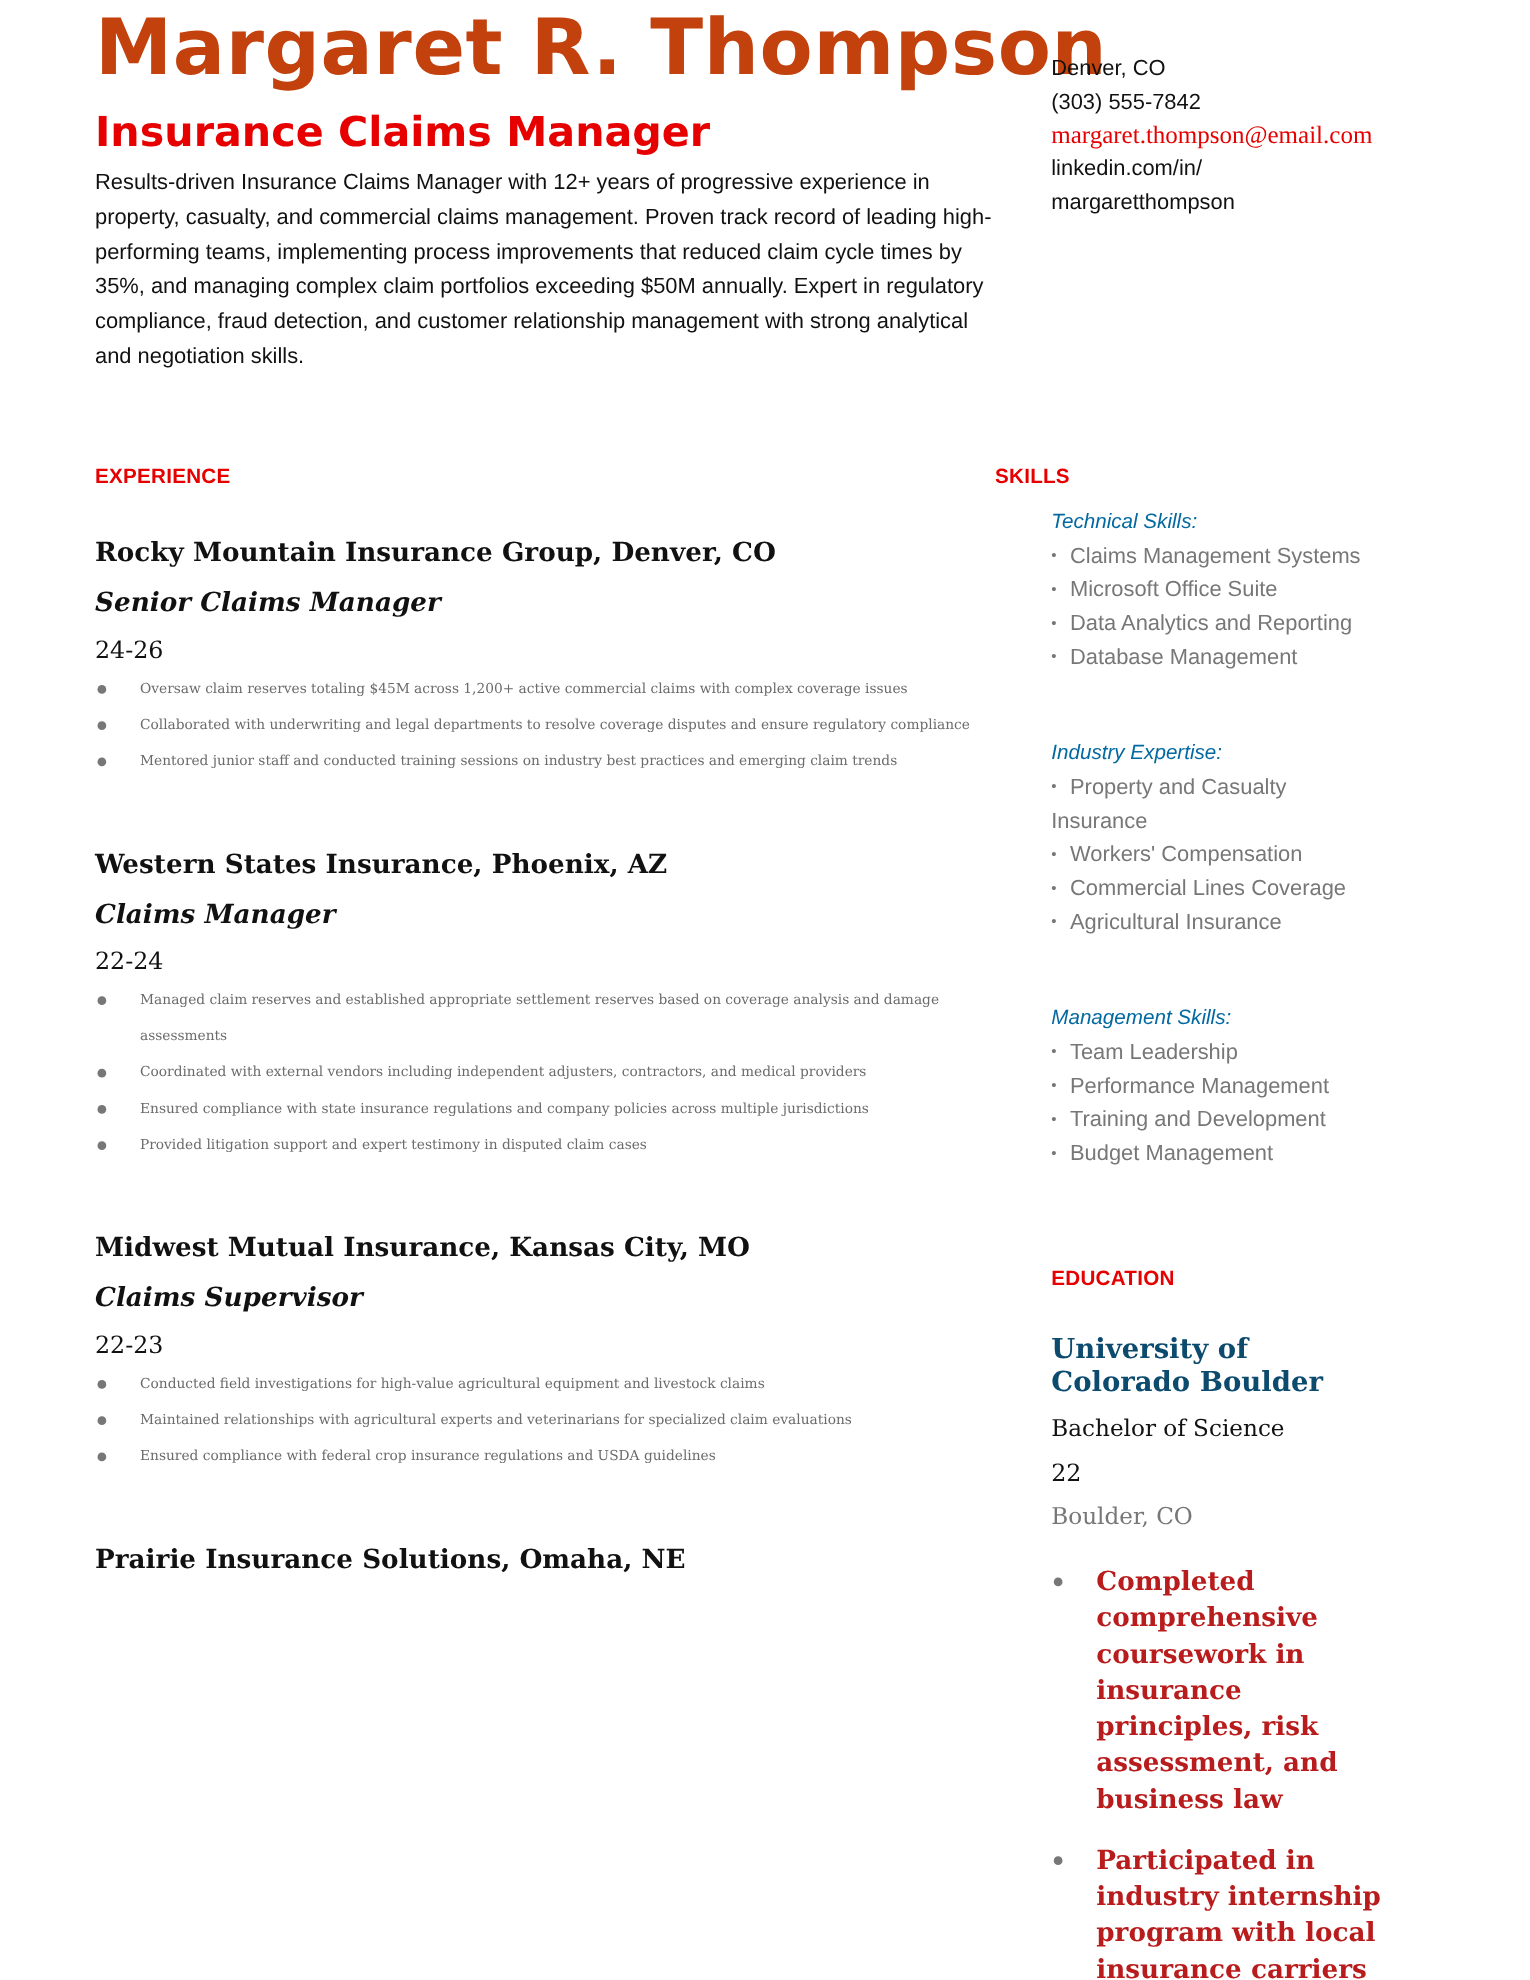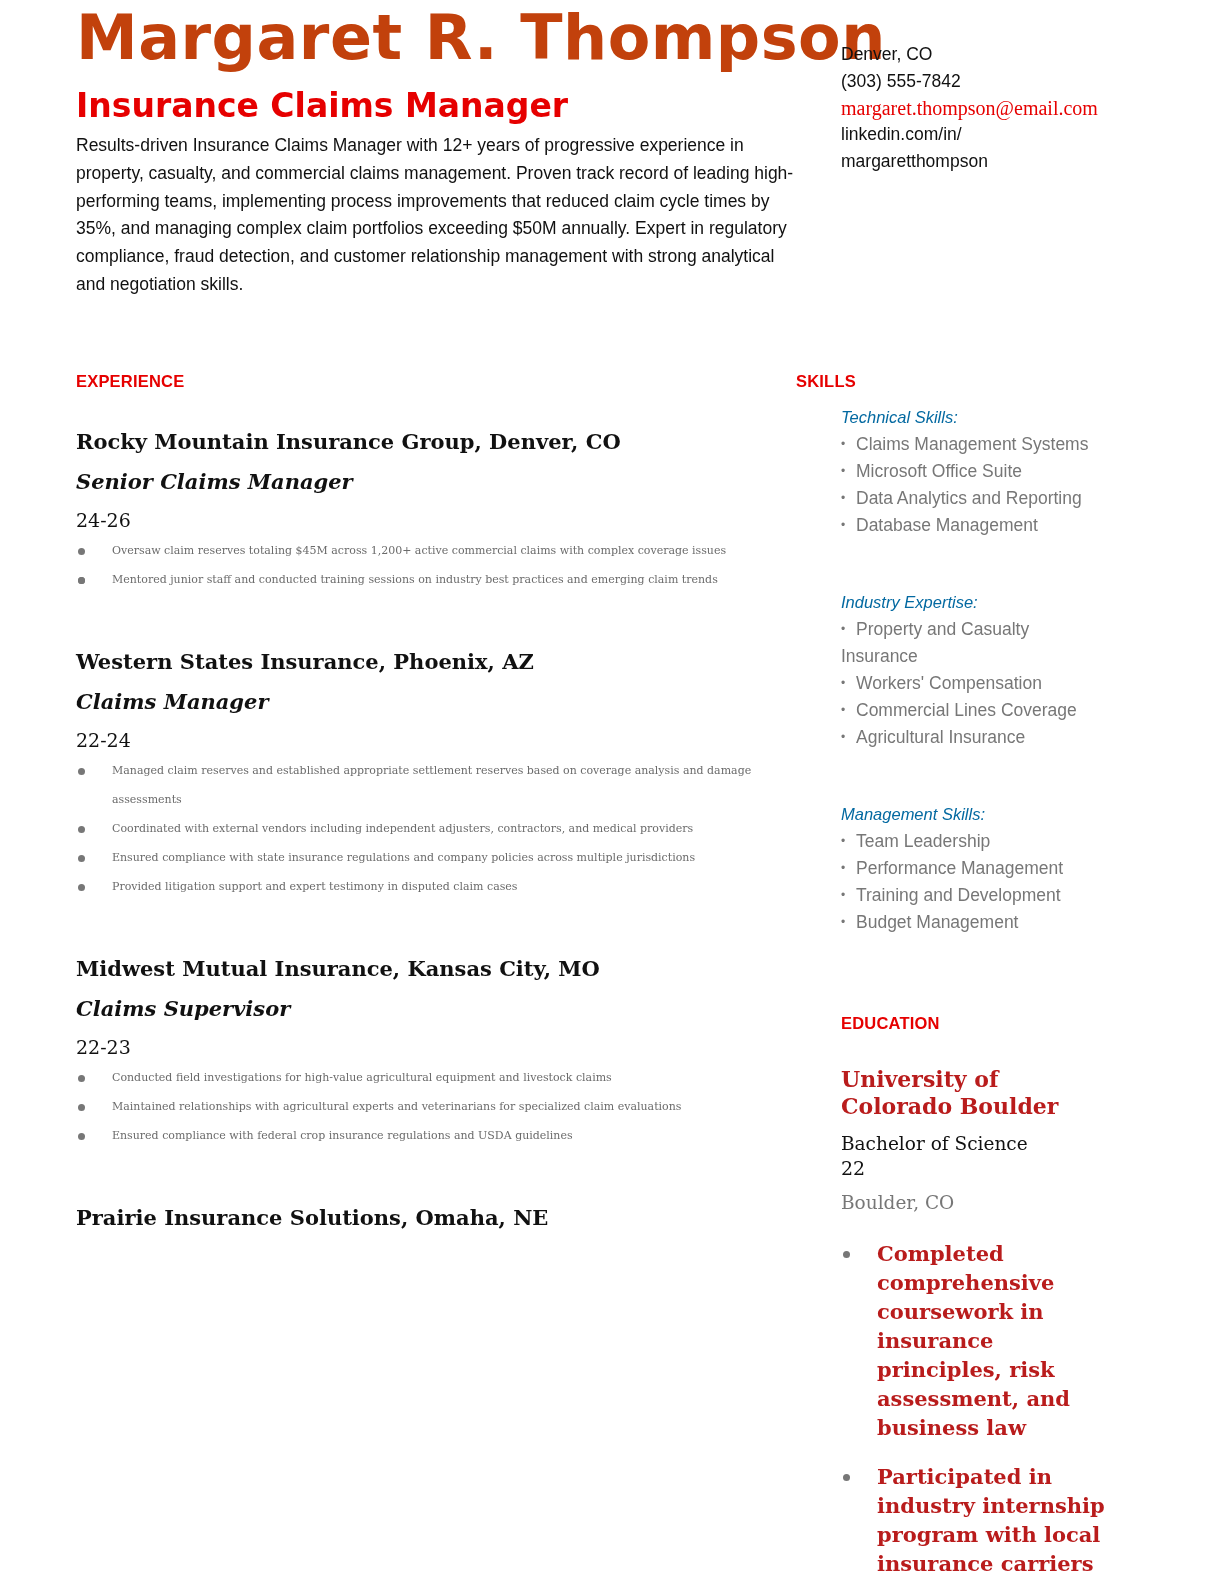--- a/index.html
+++ b/index.html
@@ -68,24 +68,24 @@
   }
   .skill-item {
     font-family: "Liberation Sans", sans-serif; font-size: 17.5px;
     color: #777; line-height: 27px;
   }
   .skill-item .sdot { display: inline-block; width: 15px; font-size: 12px; vertical-align: 2px; }
 
   .edu-col { position: absolute; left: 841px; top: 1066px; width: 270px; }
   .school {
     font-family: "DejaVu Serif", serif; font-weight: bold; font-size: 22px;
-    color: #b91c1c; line-height: 27px;
+    color: #0c4a6e; line-height: 27px;
   }
   .degree { font-family: "DejaVu Serif", serif; font-size: 18.5px; color: #111; margin-top: 12px; line-height: 24px; }
-  .edu-year { font-family: "DejaVu Serif", serif; font-size: 19px; color: #111; line-height: 24px; }
+  .edu-year { font-family: "DejaVu Serif", serif; font-size: 19px; color: #111; margin-top: 11px; line-height: 24px; }
   .edu-loc { font-family: "DejaVu Serif", serif; font-size: 18.5px; color: #777; margin-top: 11px; line-height: 24px; }
   ul.edu-bullets { list-style: none; margin-top: 24px; }
   ul.edu-bullets li {
     position: relative; padding-left: 36px;
     font-family: "DejaVu Serif", serif; font-weight: bold; font-size: 21px;
     color: #b91c1c; line-height: 29px; margin-bottom: 20px;
   }
   ul.edu-bullets li .dot {
     position: absolute; left: 2px; top: 12px; width: 7px; height: 7px;
     border-radius: 50%; background: #777;
@@ -112,21 +112,21 @@
 <div class="section-heading" style="left:796px; top:372px;">SKILLS</div>
 <div class="section-heading" style="left:841px; top:1014px;">EDUCATION</div>
 
 <div class="exp-col">
   <div class="job">
     <div class="company">Rocky Mountain Insurance Group, Denver, CO</div>
     <div class="role">Senior Claims Manager</div>
     <div class="dates">24-26</div>
     <ul class="bullets">
       <li><span class="dot"></span><span>Oversaw claim reserves totaling $45M across 1,200+ active commercial claims with complex coverage issues</span></li>
-      <li><span class="dot"></span></li>
+      <li><span class="dot"></span><span>Collaborated with underwriting and legal departments to resolve coverage disputes and ensure regulatory compliance</span></li>
       <li><span class="dot"></span><span>Mentored junior staff and conducted training sessions on industry best practices and emerging claim trends</span></li>
     </ul>
   </div>
 
   <div class="job">
     <div class="company">Western States Insurance, Phoenix, AZ</div>
     <div class="role">Claims Manager</div>
     <div class="dates">22-24</div>
     <ul class="bullets">
       <li><span class="dot"></span><span>Managed claim reserves and established appropriate settlement reserves based on coverage analysis and damage assessments</span></li>

